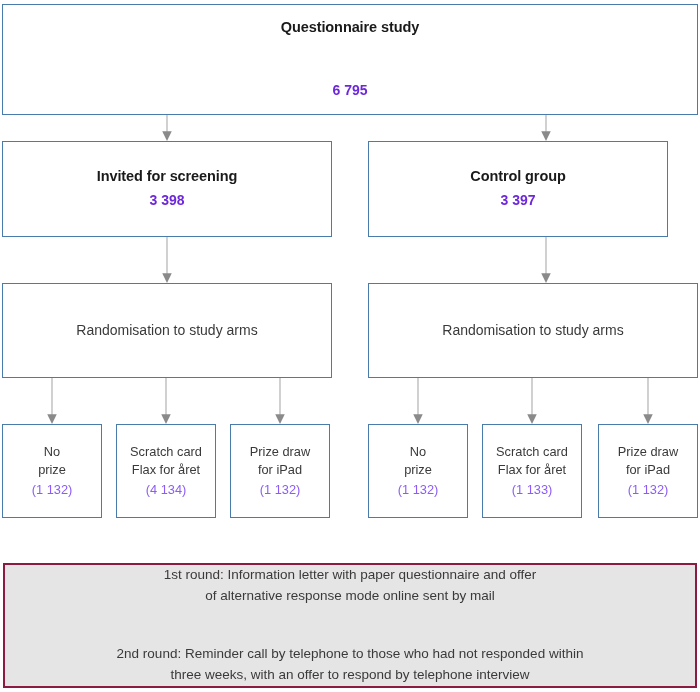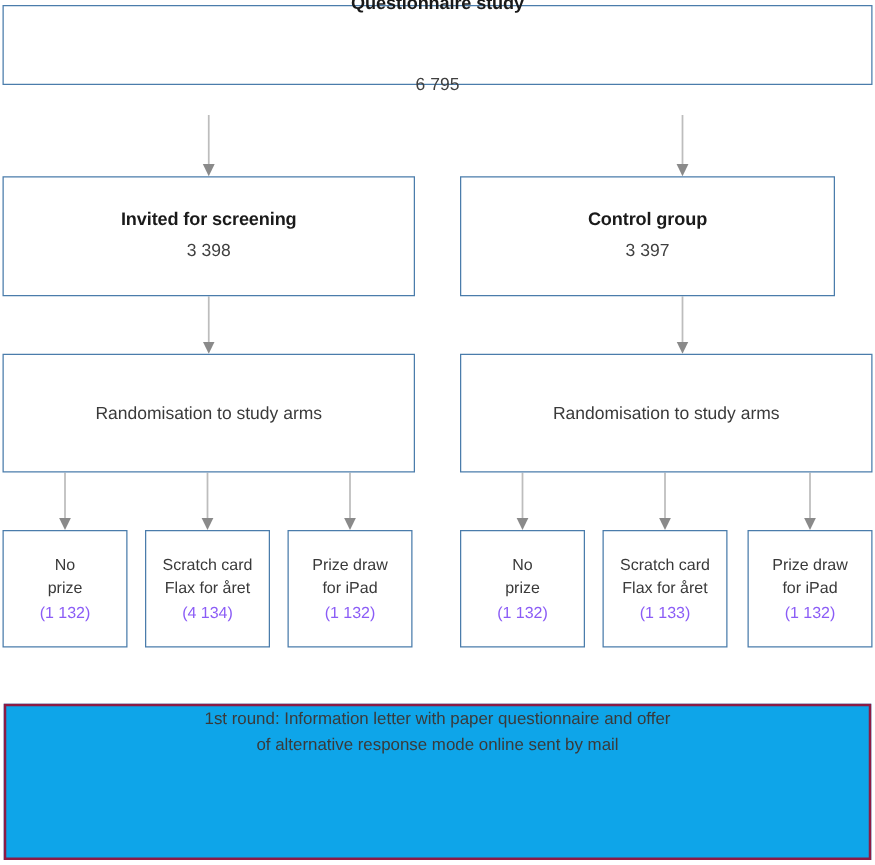--- a/index.html
+++ b/index.html
@@ -34,33 +34,34 @@
   }
   .box .title {
     font-weight: bold;
     color: #1a1a1a;
     font-size: 14.5px;
     line-height: 1.35;
     letter-spacing: -0.1px;
   }
   .box .count {
     font-size: 14px;
-    color: #404040;
+    color: #6d28d9;
     line-height: 1.5;
     margin-top: 3px;
+    font-weight: bold;
   }
   .box .plain {
     font-size: 14px;
     color: #3a3a3a;
     line-height: 1.4;
   }
   
   #box-top {
     left: 2px; top: 4px;
-    width: 696px; height: 64px; gap: 40px;
+    width: 696px; height: 111px; gap: 40px;
   }
   
   #box-invited {
     left: 2px; top: 141px;
     width: 330px; height: 96px;
   }
   #box-control {
     left: 368px; top: 141px;
     width: 300px; height: 96px;
   }
@@ -99,21 +100,21 @@
   #sb-4 { left: 482px; }
   #sb-5 { left: 598px; }
 
   
   #box-footnote {
     position: absolute;
     box-sizing: border-box;
     left: 3px; top: 563px;
     width: 694px; height: 125px;
     border: 2px solid #8c1b44;
-    background: #0ea5e9;
+    background: #e5e5e5;
     display: flex;
     flex-direction: column;
     align-items: center;
     justify-content: space-between;
     text-align: center;
   }
   #box-footnote p {
     margin: 0;
     font-size: 13.5px;
     line-height: 1.55;
@@ -206,15 +207,19 @@
     <div class="lines">Prize draw</div>
     <div class="lines">for iPad</div>
     <div class="num">(1 132)</div>
   </div>
 
   <div id="box-footnote">
     <p class="first">
       <span>1st round: Information letter with paper questionnaire and offer</span><br>
       <span>of alternative response mode online sent by mail</span>
     </p>
+    <p class="second">
+      <span>2nd round: Reminder call by telephone to those who had not responded within</span><br>
+      <span>three weeks, with an offer to respond by telephone interview</span>
+    </p>
   </div>
 
 </div>
 
 </body></html>

